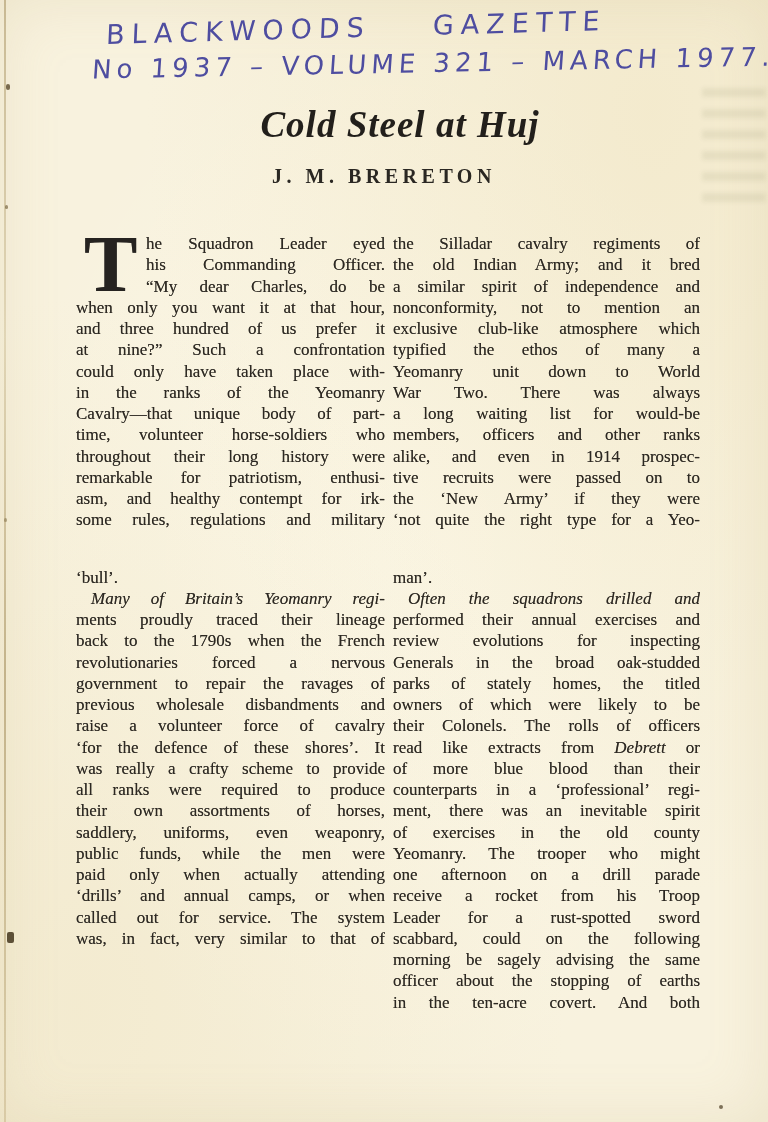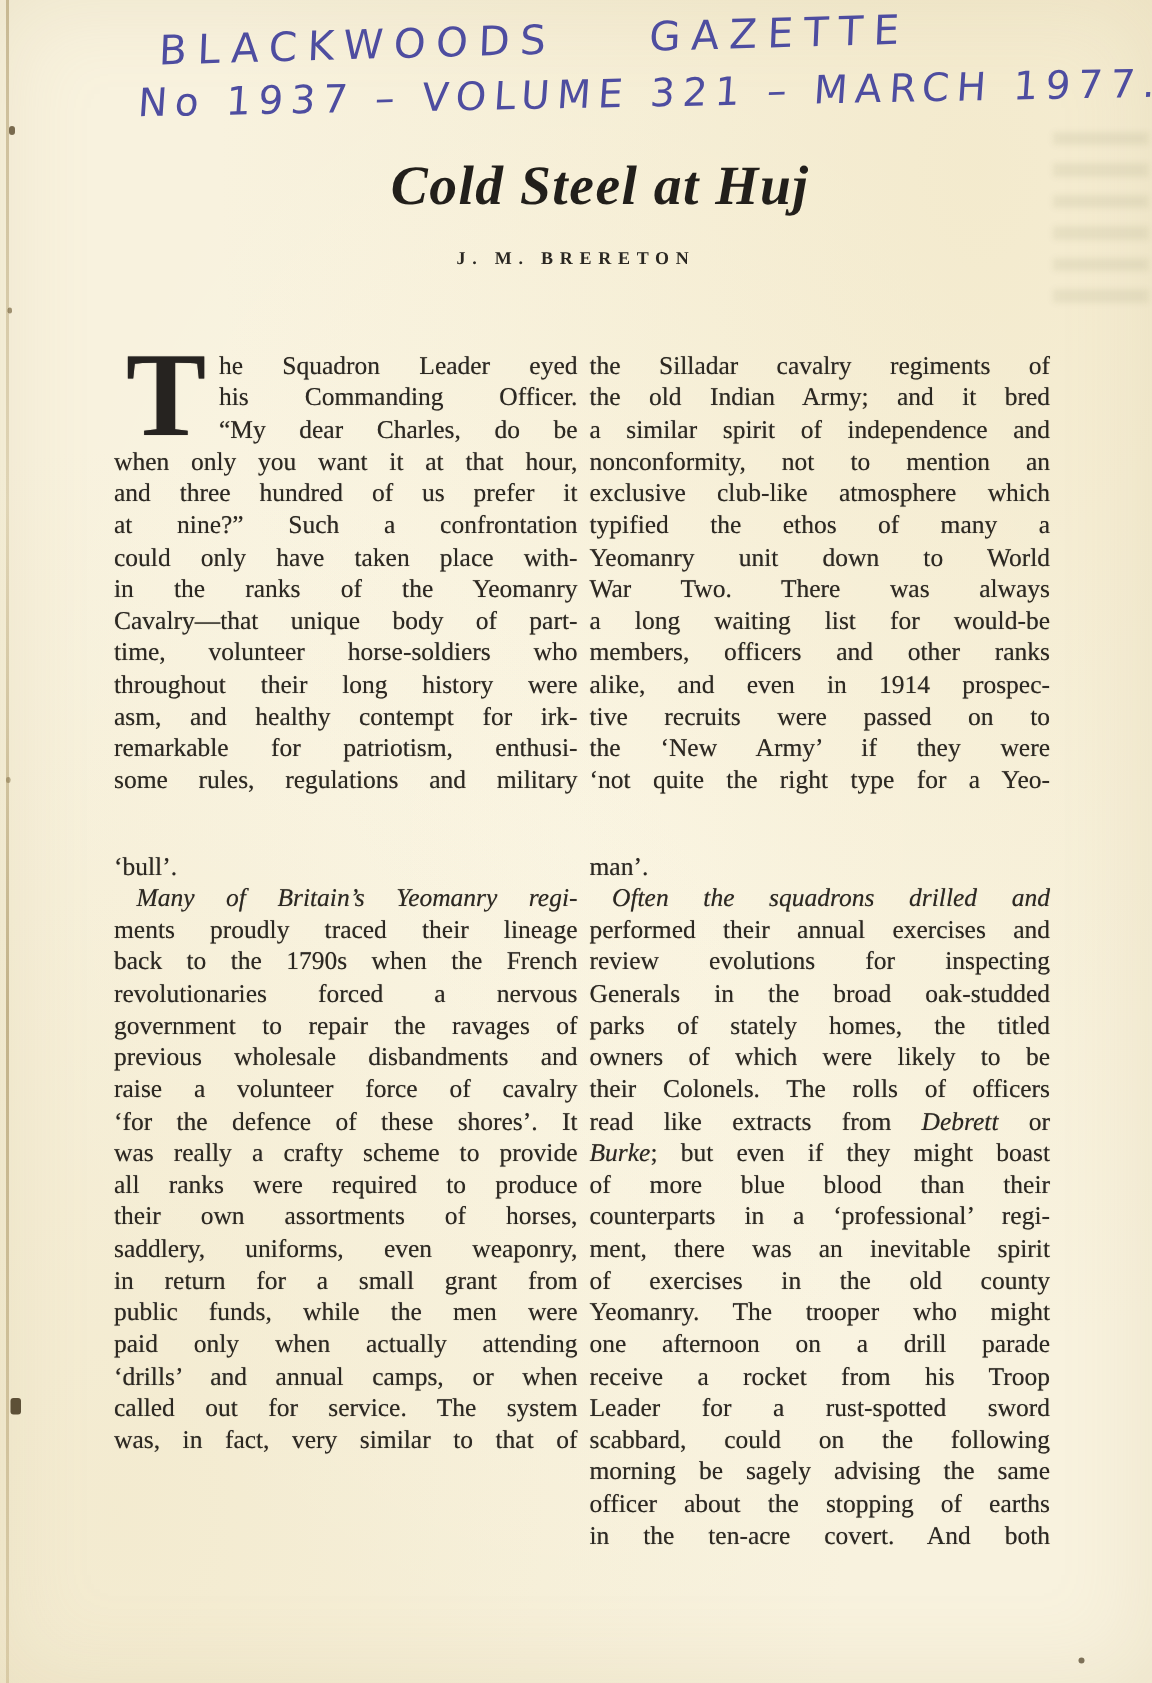--- a/index.html
+++ b/index.html
@@ -25,21 +25,21 @@
   
   .hand{position:absolute;color:#4e4da0;font-family:"DejaVu Sans", sans-serif;
     font-weight:400;white-space:nowrap;}
   .hand-1{left:106px;top:12px;font-size:27px;letter-spacing:7px;transform:rotate(-1.6deg) skewX(-4deg);}
   .hand-1 .gap{display:inline-block;width:62px;}
   .hand-2{left:92px;top:48px;font-size:26px;letter-spacing:5px;transform:rotate(-1.1deg) skewX(-5deg);}
   
   .title{position:absolute;left:16px;top:103px;width:768px;text-align:center;
     font-style:italic;font-weight:bold;font-size:37px;letter-spacing:1px;color:#221f1b;}
   .author{position:absolute;left:0;top:165px;width:768px;text-align:center;
-    font-weight:bold;font-size:12px;letter-spacing:4.5px;color:#2a2722;}
+    font-weight:bold;font-size:20px;letter-spacing:4.5px;color:#2a2722;}
   
   .col{position:absolute;top:233px;font-size:17px;line-height:21.25px;}
   .col-left{left:76px;width:309px;}
   .col-right{left:393px;width:307px;}
   .tline{height:21.25px;text-align:justify;text-align-last:justify;text-justify:inter-word;
     white-space:nowrap;overflow:visible;text-shadow:0 0 .5px rgba(44,40,34,.6);}
   .tline.parend{text-align-last:left;margin-top:36px;}
   .tline.indent{text-indent:15px;font-style:italic;}
   .tline.dc{margin-left:70px;}
   .dropcap{position:absolute;left:8px;top:-5px;font-size:80px;line-height:.92;
@@ -73,37 +73,36 @@
       <div class="tline dc">his Commanding Officer.</div>
       <div class="tline dc">“My dear Charles, do be</div>
       <div class="tline">when only you want it at that hour,</div>
       <div class="tline">and three hundred of us prefer it</div>
       <div class="tline">at nine?” Such a confrontation</div>
       <div class="tline">could only have taken place with-</div>
       <div class="tline">in the ranks of the Yeomanry</div>
       <div class="tline">Cavalry—that unique body of part-</div>
       <div class="tline">time, volunteer horse-soldiers who</div>
       <div class="tline">throughout their long history were</div>
+      <div class="tline">remarkable for patriotism, enthusi-</div>
       <div class="tline">asm, and healthy contempt for irk-</div>
-      <div class="tline">remarkable for patriotism, enthusi-</div>
       <div class="tline">some rules, regulations and military</div>
       <div class="tline parend">‘bull’.</div>
       <div class="tline indent">Many of Britain’s Yeomanry regi-</div>
       <div class="tline">ments proudly traced their lineage</div>
       <div class="tline">back to the 1790s when the French</div>
       <div class="tline">revolutionaries forced a nervous</div>
       <div class="tline">government to repair the ravages of</div>
       <div class="tline">previous wholesale disbandments and</div>
       <div class="tline">raise a volunteer force of cavalry</div>
       <div class="tline">‘for the defence of these shores’. It</div>
       <div class="tline">was really a crafty scheme to provide</div>
       <div class="tline">all ranks were required to produce</div>
       <div class="tline">their own assortments of horses,</div>
       <div class="tline">saddlery, uniforms, even weaponry,</div>
-      <div class="tline">in return for a small grant from</div>
       <div class="tline">public funds, while the men were</div>
       <div class="tline">paid only when actually attending</div>
       <div class="tline">‘drills’ and annual camps, or when</div>
       <div class="tline">called out for service. The system</div>
       <div class="tline">was, in fact, very similar to that of</div>
     </div>
 
   <div class="col col-right">
 
   <div class="tline">the Silladar cavalry regiments of</div>
@@ -122,21 +121,20 @@
       <div class="tline">‘not quite the right type for a Yeo-</div>
       <div class="tline parend">man’.</div>
       <div class="tline indent">Often the squadrons drilled and</div>
       <div class="tline">performed their annual exercises and</div>
       <div class="tline">review evolutions for inspecting</div>
       <div class="tline">Generals in the broad oak-studded</div>
       <div class="tline">parks of stately homes, the titled</div>
       <div class="tline">owners of which were likely to be</div>
       <div class="tline">their Colonels. The rolls of officers</div>
       <div class="tline">read like extracts from <i>Debrett</i> or</div>
-      <div class="tline"><i>Burke</i>; but even if they might boast</div>
       <div class="tline">of more blue blood than their</div>
       <div class="tline">counterparts in a ‘professional’ regi-</div>
       <div class="tline">ment, there was an inevitable spirit</div>
       <div class="tline">of exercises in the old county</div>
       <div class="tline">Yeomanry. The trooper who might</div>
       <div class="tline">one afternoon on a drill parade</div>
       <div class="tline">receive a rocket from his Troop</div>
       <div class="tline">Leader for a rust-spotted sword</div>
       <div class="tline">scabbard, could on the following</div>
       <div class="tline">morning be sagely advising the same</div>

